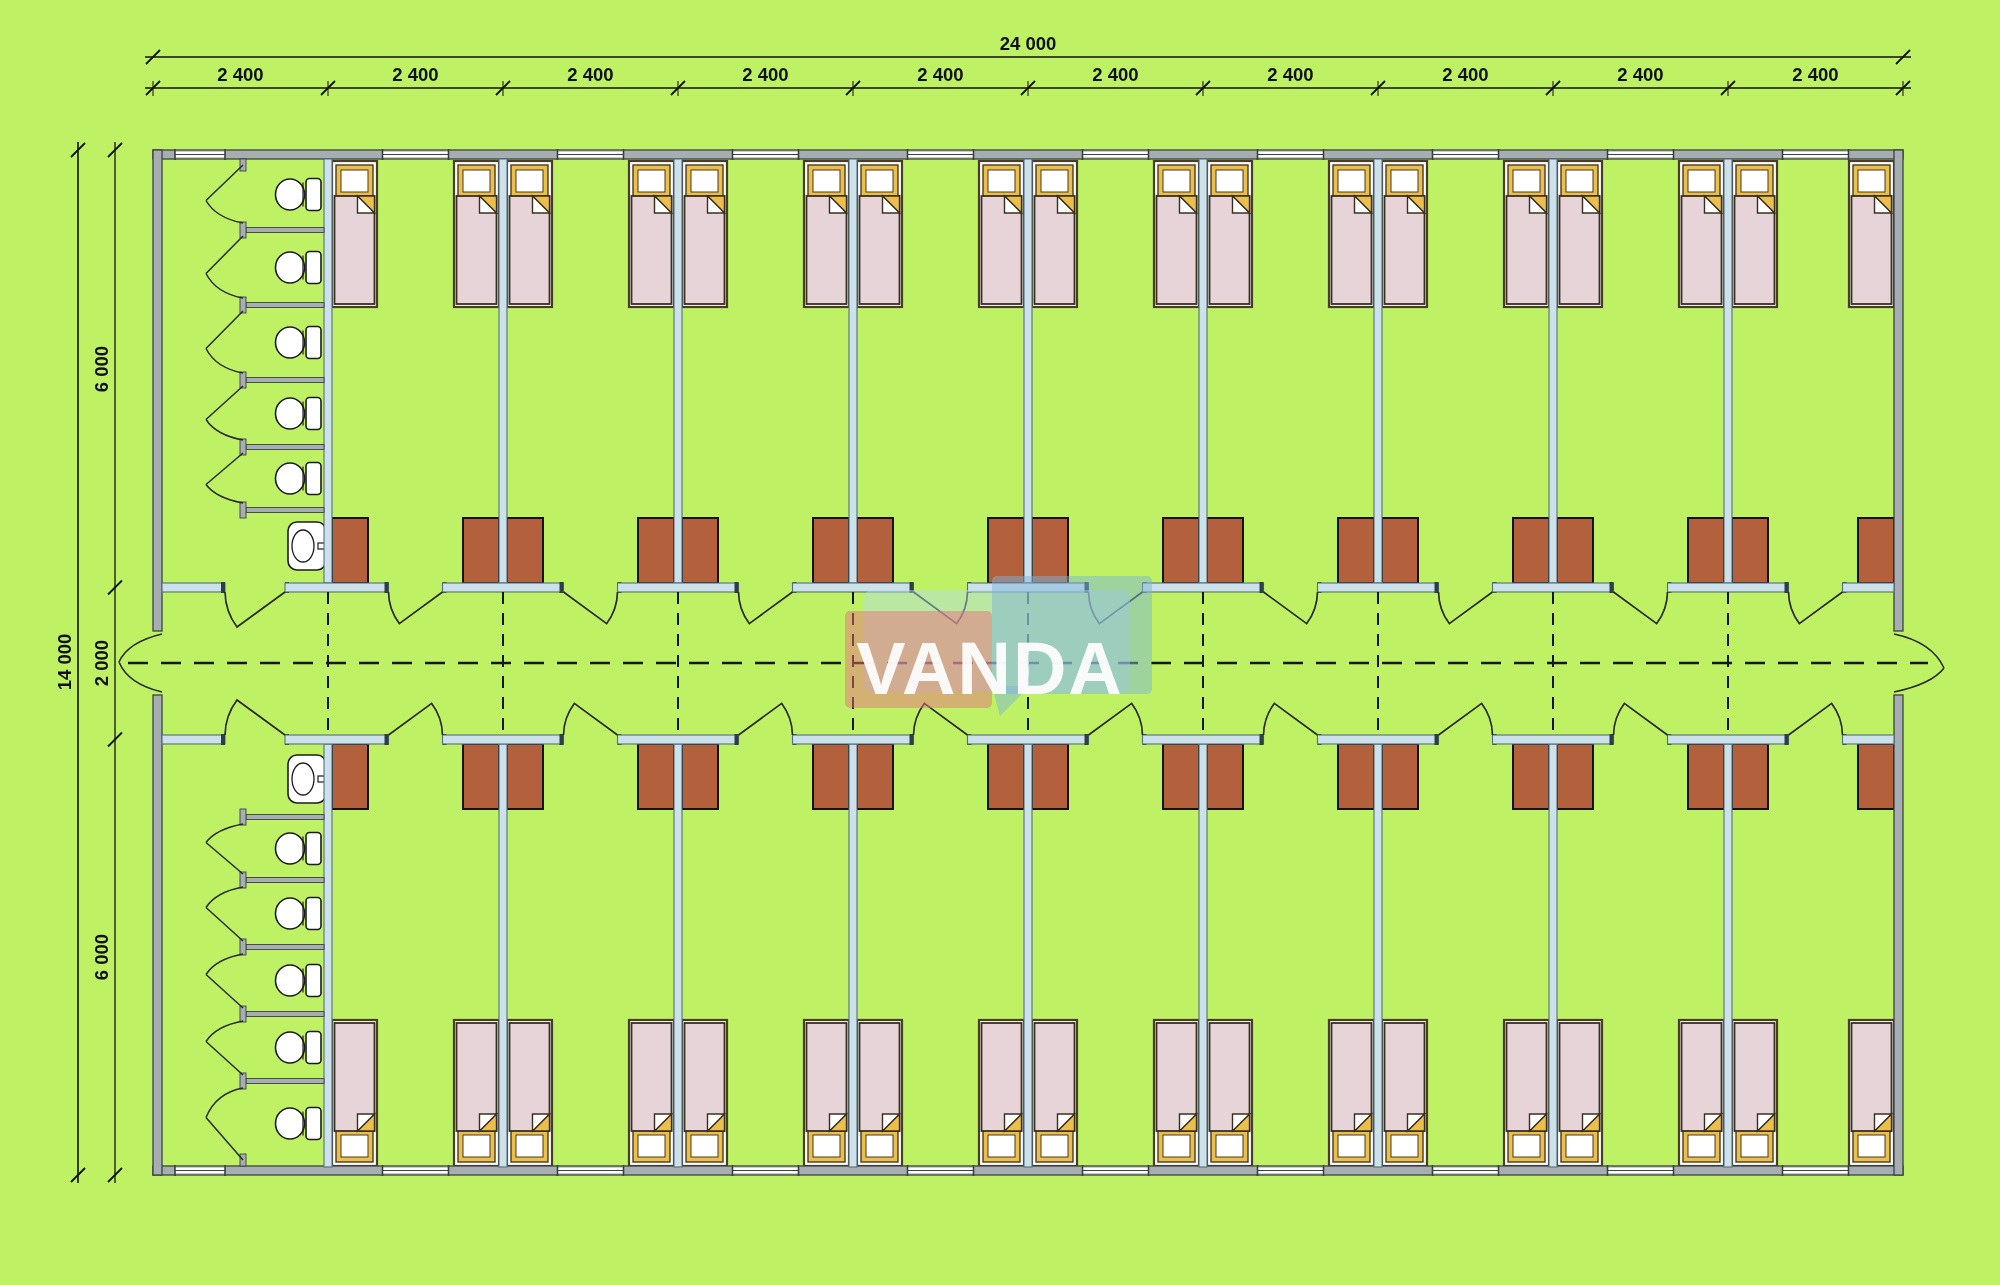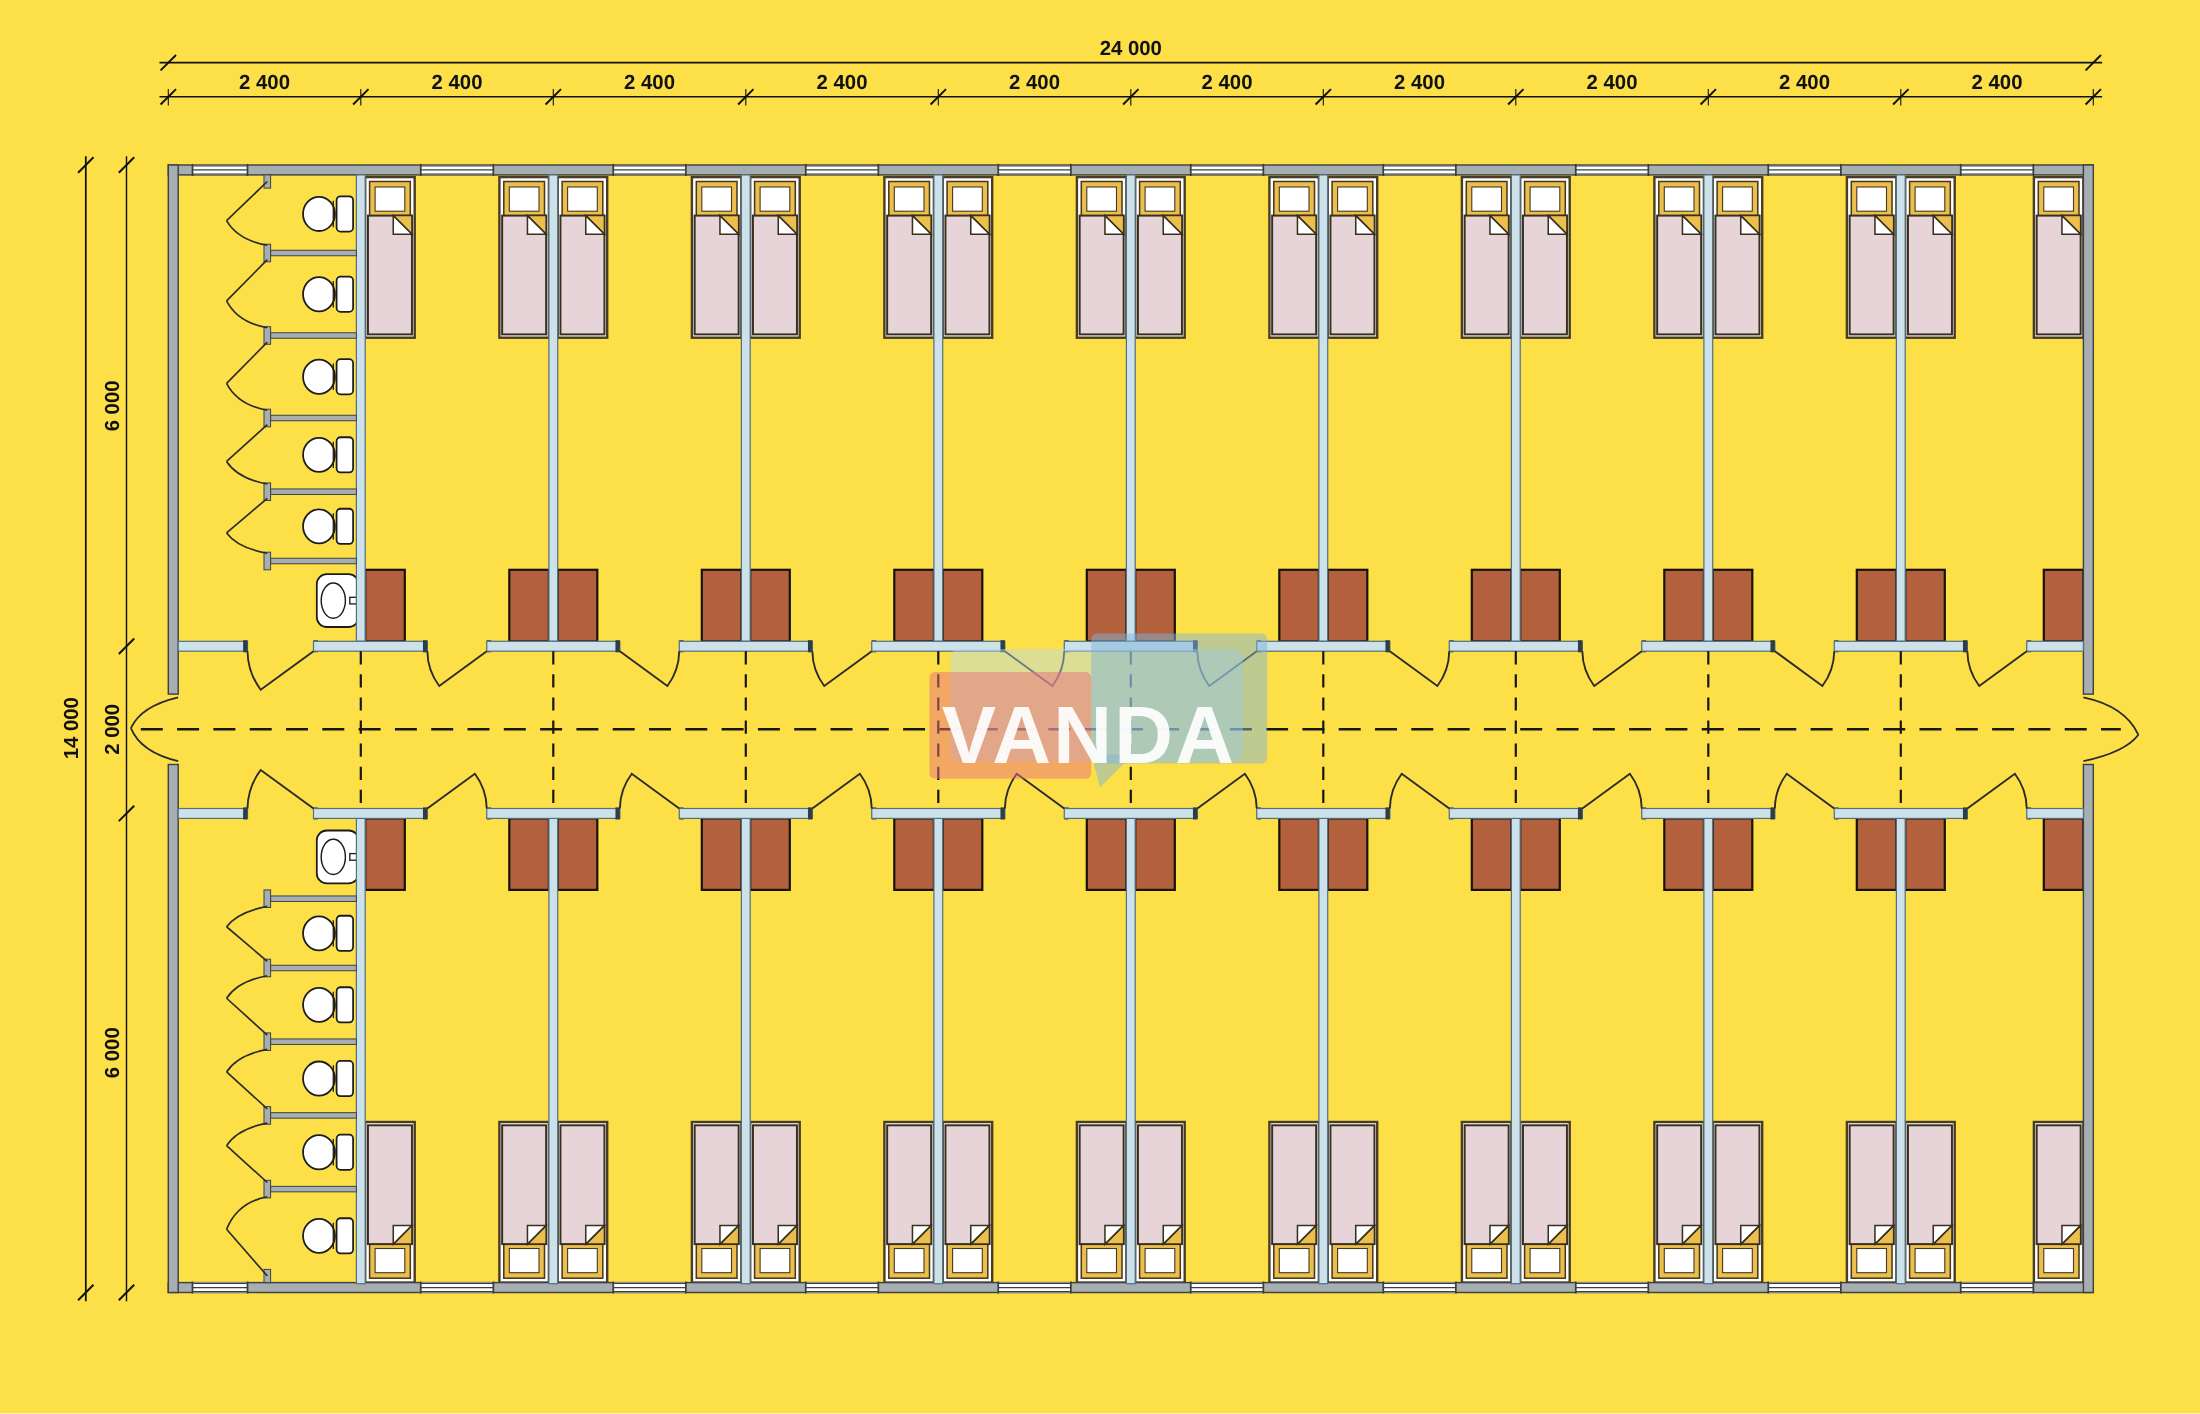--- a/index.html
+++ b/index.html
@@ -1,16 +1,16 @@
 <!DOCTYPE html>
 <html><head>
 <meta charset="utf-8">
 <style>
   html,body{margin:0;padding:0;background:#ffffff;}
-  .page{position:relative;width:2000px;height:1285px;background:#fde047;overflow:hidden;
+  .page{position:relative;width:2000px;height:1285px;background:#bef264;overflow:hidden;
         font-family:"Liberation Sans",sans-serif;}
   svg{display:block;}
   text{font-family:"Liberation Sans",sans-serif;}
 </style>
 </head>
 <body>
 
 <div class="page">
   <svg id="plan-svg" width="2000" height="1285" viewBox="0 0 2000 1285">
     <g id="g-fixtures">

